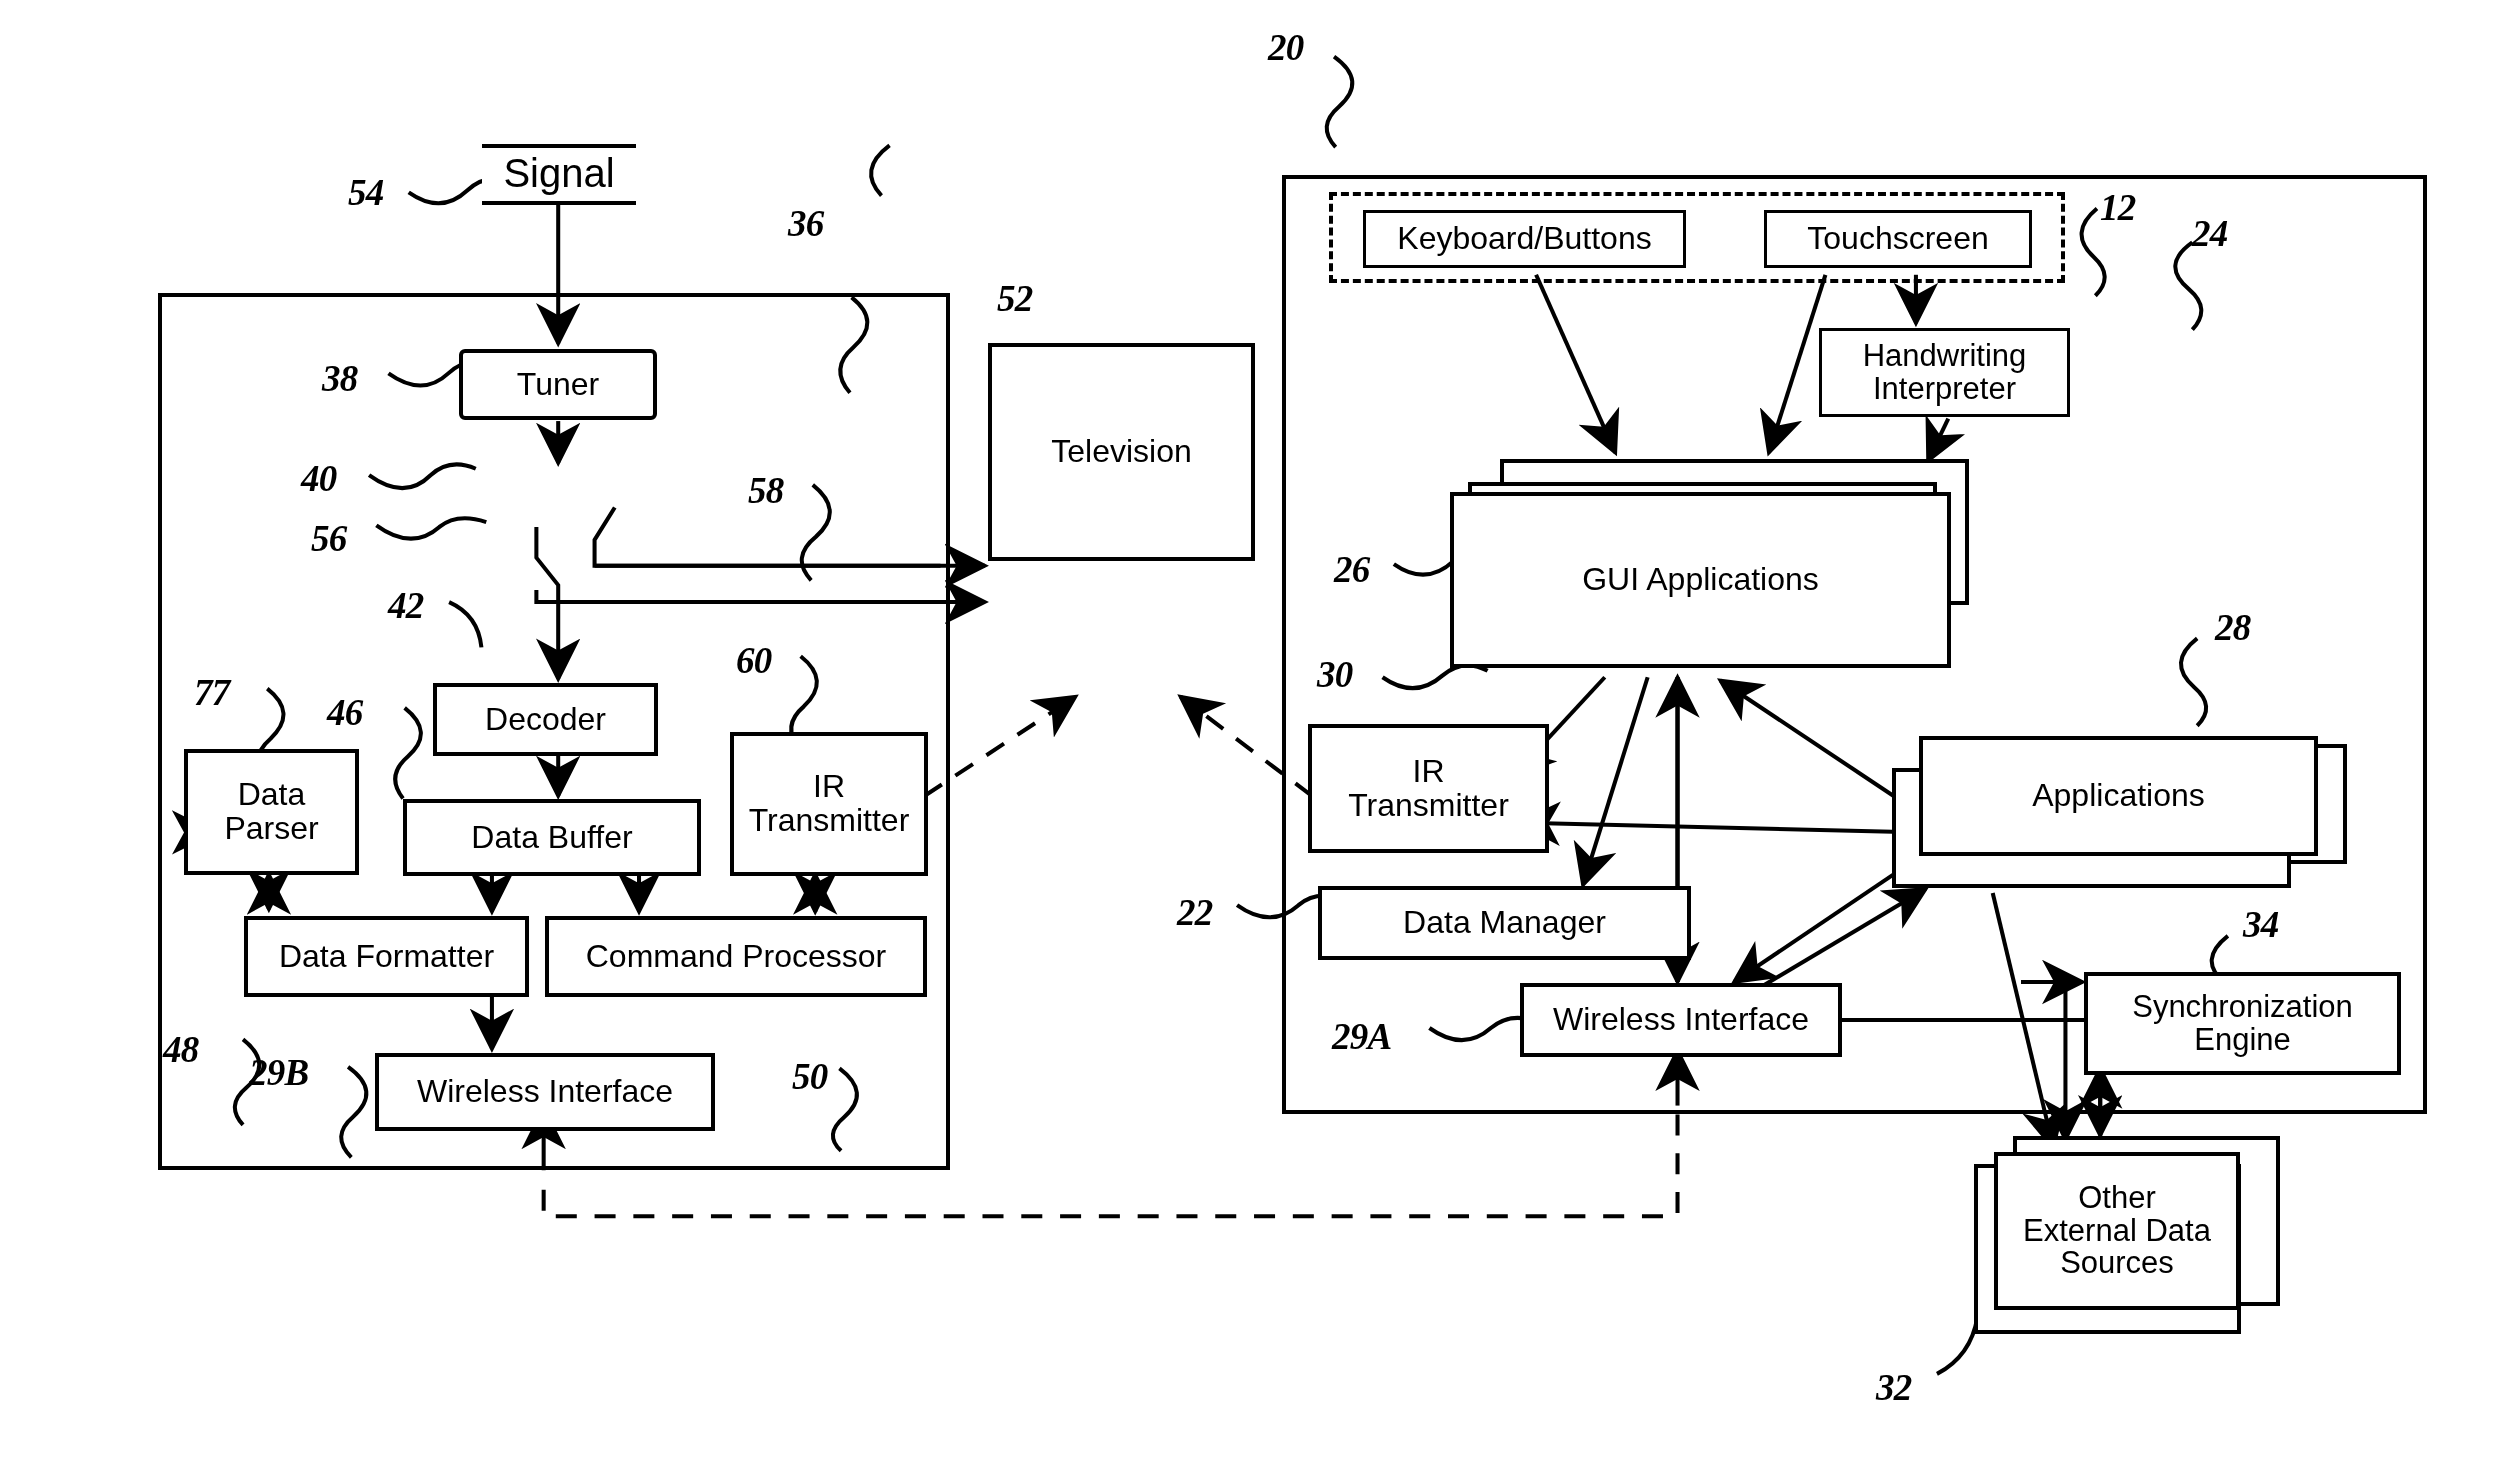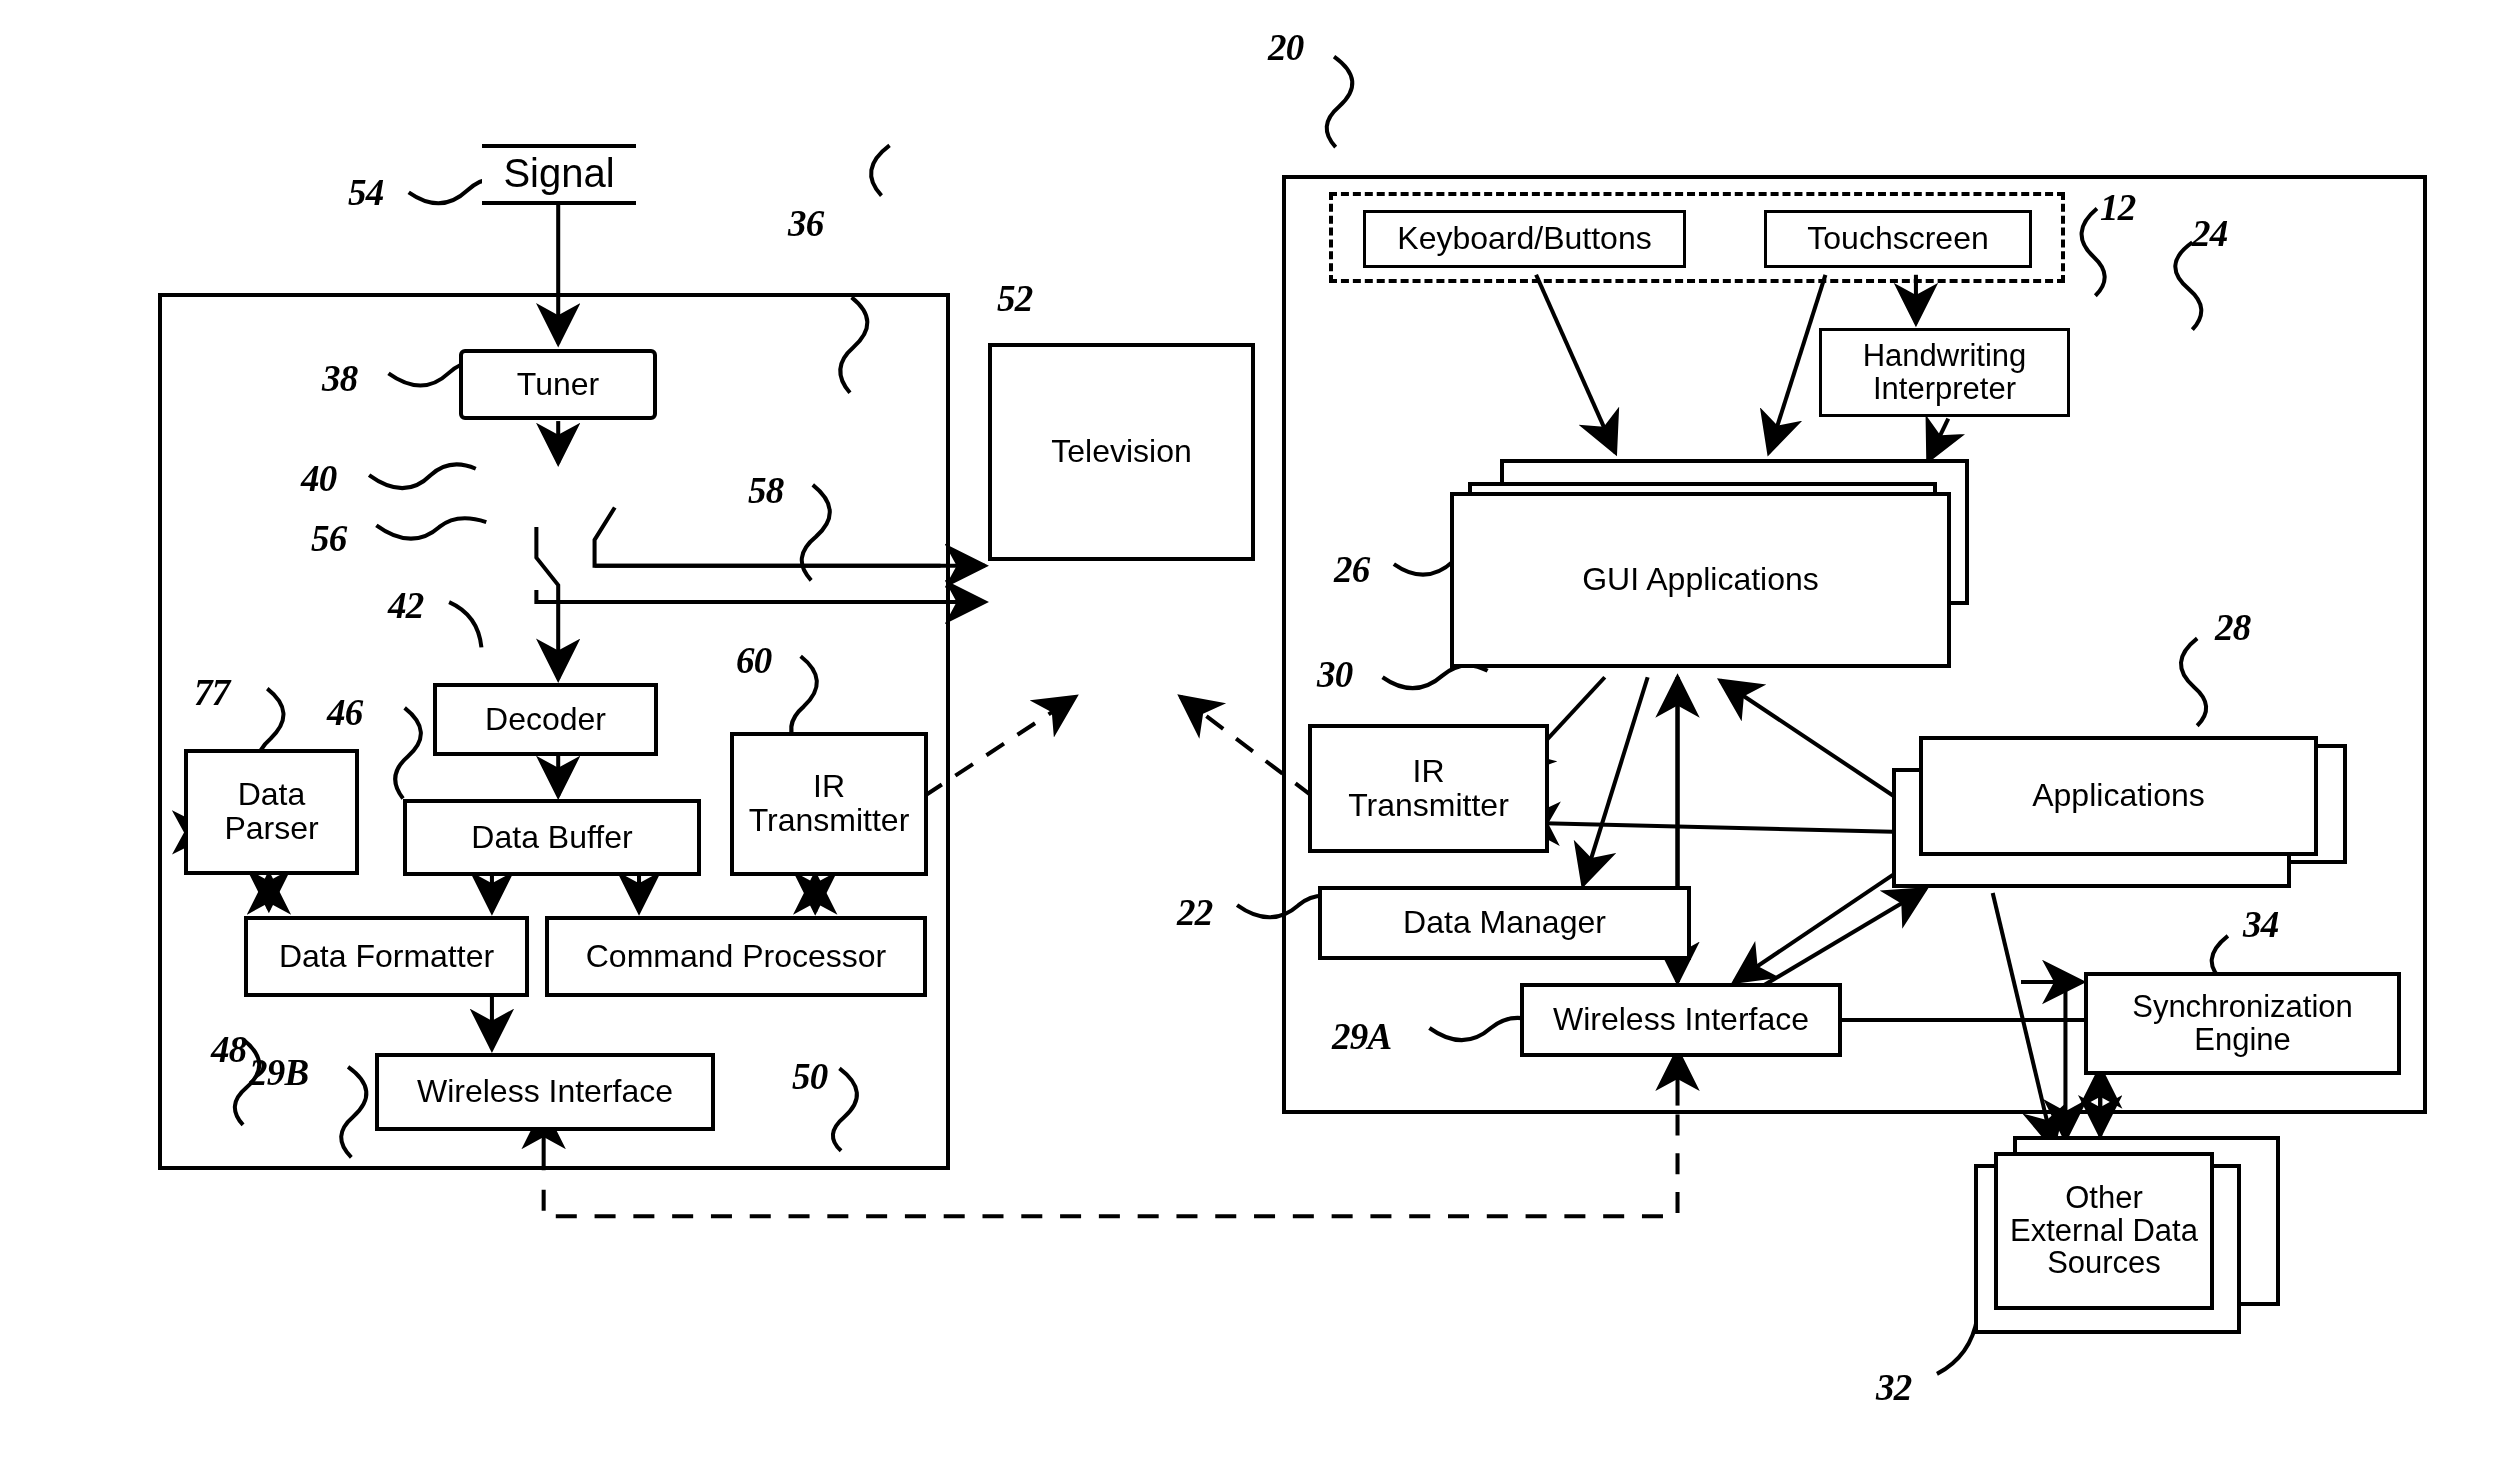--- a/index.html
+++ b/index.html
@@ -298,21 +298,21 @@
     <span>Wireless Interface</span>
   </div>
 
   <div class="node" style="left:2084px; top:972px; width:317px; height:103px; white-space:pre-line; font-size:31px;">
     <span>Synchronization
 Engine</span>
   </div>
 
   <div class="stackback" style="left:2013px; top:1136px; width:267px; height:170px;"></div>
   <div class="stackmid" style="left:1974px; top:1164px; width:267px; height:170px;"></div>
-  <div class="node" style="left:1994px; top:1152px; width:220px; height:158px; white-space:pre-line; font-size:31px;">
+  <div class="node" style="left:1994px; top:1152px; width:246px; height:158px; white-space:pre-line; font-size:31px;">
     <span>Other
 External Data
 Sources</span>
   </div>
 
   <div id="refs">
       <div class="ref" style="left: 1268px; top: 26px;">20</div>
       <div class="ref" style="left: 2100px; top: 186px;">12</div>
       <div class="ref" style="left: 2192px; top: 212px;">24</div>
       <div class="ref" style="left: 788px; top: 202px;">36</div>
@@ -324,21 +324,21 @@
       <div class="ref" style="left: 997px; top: 277px;">52</div>
       <div class="ref" style="left: 748px; top: 469px;">58</div>
       <div class="ref" style="left: 194px; top: 671px;">77</div>
       <div class="ref" style="left: 327px; top: 691px;">46</div>
       <div class="ref" style="left: 736px; top: 639px;">60</div>
       <div class="ref" style="left: 1334px; top: 548px;">26</div>
       <div class="ref" style="left: 2215px; top: 606px;">28</div>
       <div class="ref" style="left: 1317px; top: 653px;">30</div>
       <div class="ref" style="left: 1177px; top: 891px;">22</div>
       <div class="ref" style="left: 2243px; top: 903px;">34</div>
-      <div class="ref" style="left: 163px; top: 1028px; margin-left: 48px;">48</div>
+      <div class="ref" style="left: 163px; top: 1028px;">48</div>
       <div class="ref" style="left: 249px; top: 1051px;">29B</div>
       <div class="ref" style="left: 792px; top: 1055px;">50</div>
       <div class="ref" style="left: 1332px; top: 1015px;">29A</div>
       <div class="ref" style="left: 1876px; top: 1366px;">32</div>
     </div>
 
 </div>
 
 
 </body></html>

